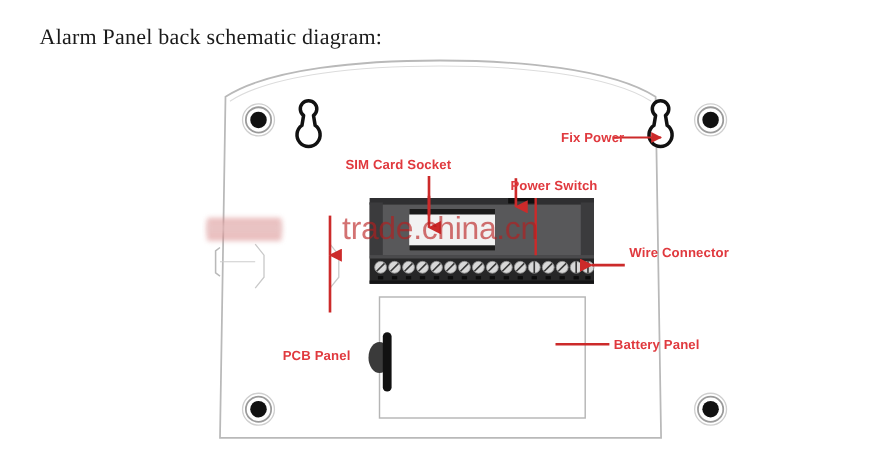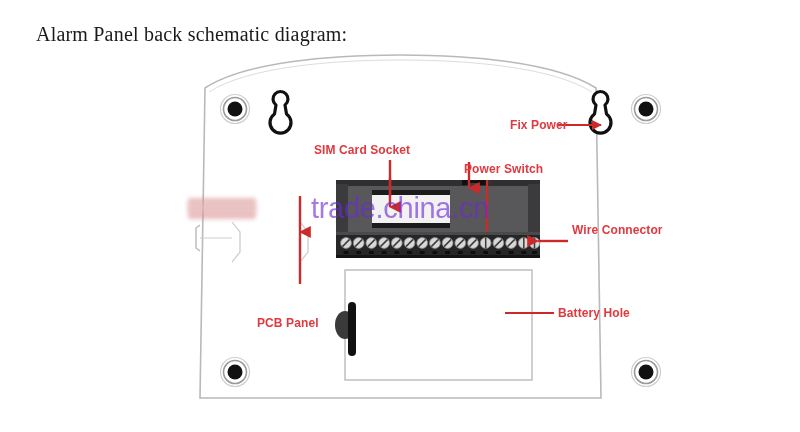--- a/index.html
+++ b/index.html
@@ -53,21 +53,21 @@
   #lbl-wire     { left: 572px; top: 223px; }
   #lbl-battery  { left: 558px; top: 306px; }
   #lbl-pcb      { left: 257px; top: 288px; margin-top: 28px; }
 
   .watermark-text {
     position: absolute;
     left: 311px;
     top: 192px;
     font-family: "Liberation Sans", sans-serif;
     font-size: 29px;
-    color: #6d28d9;
+    color: #b91c1c;
     opacity: 0.62;
     white-space: nowrap;
     letter-spacing: -0.3px;
   }
   .watermark-logo {
     position: absolute;
     left: 188px;
     top: 198px;
     width: 68px;
     height: 21px;
@@ -298,16 +298,16 @@
   </svg>
 
   <div class="watermark-logo"></div>
   <div class="watermark-logo2"></div>
   <div class="watermark-text">trade.china.cn</div>
 
   <div class="label" id="lbl-sim">SIM Card Socket</div>
   <div class="label" id="lbl-power">Power Switch</div>
   <div class="label" id="lbl-fixhole">Fix Power</div>
   <div class="label" id="lbl-wire">Wire Connector</div>
-  <div class="label" id="lbl-battery">Battery Hole</div>
+  <div class="label" id="lbl-battery">Battery Panel</div>
   <div class="label" id="lbl-pcb">PCB Panel</div>
 
 </div>
 
 </body></html>

